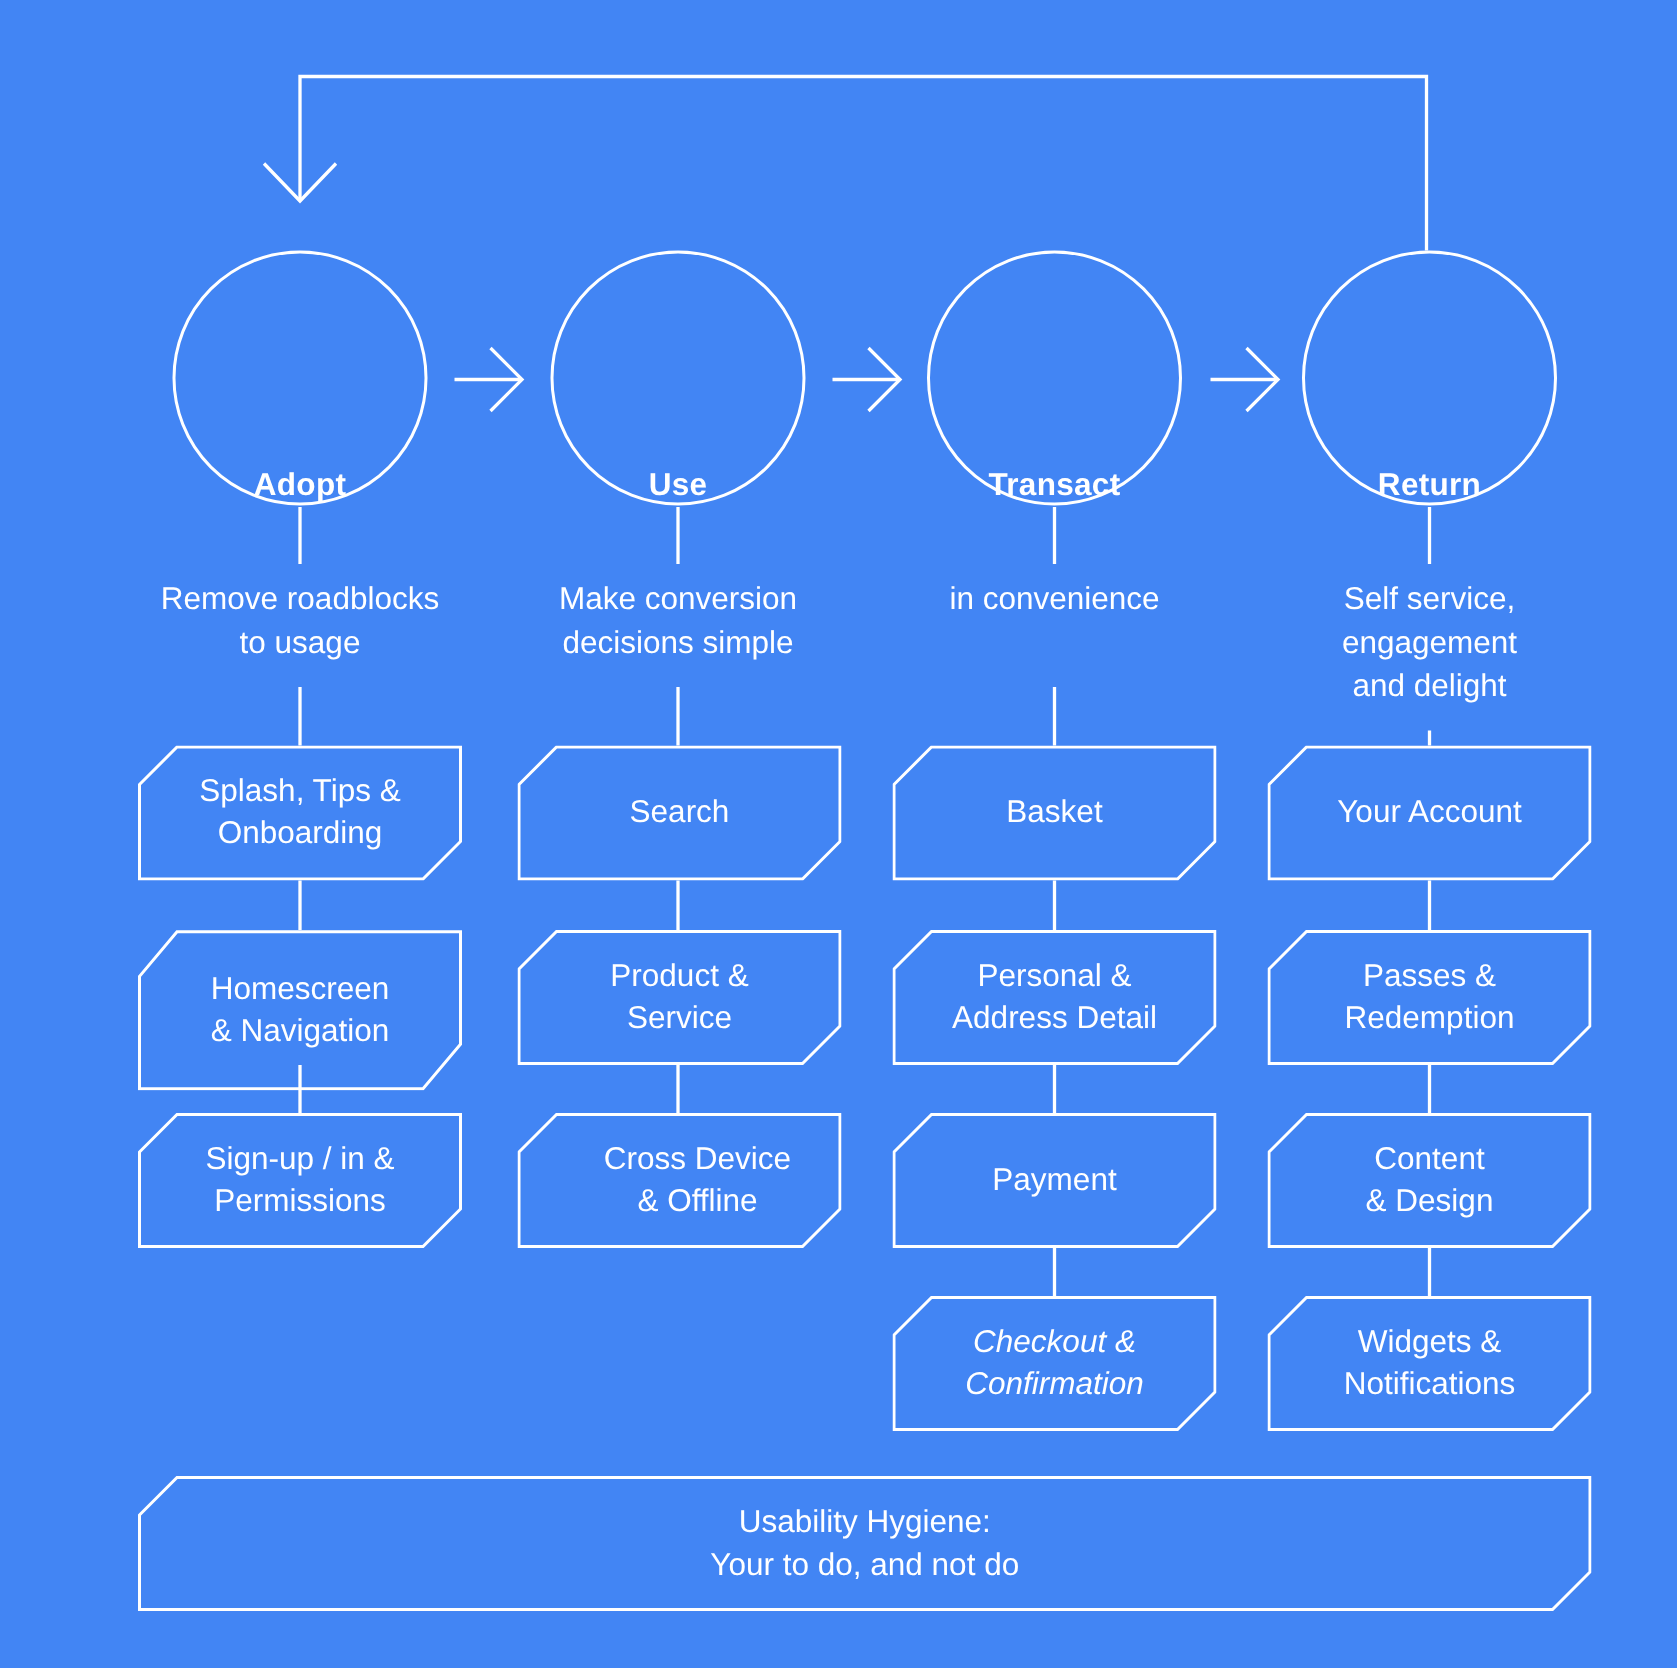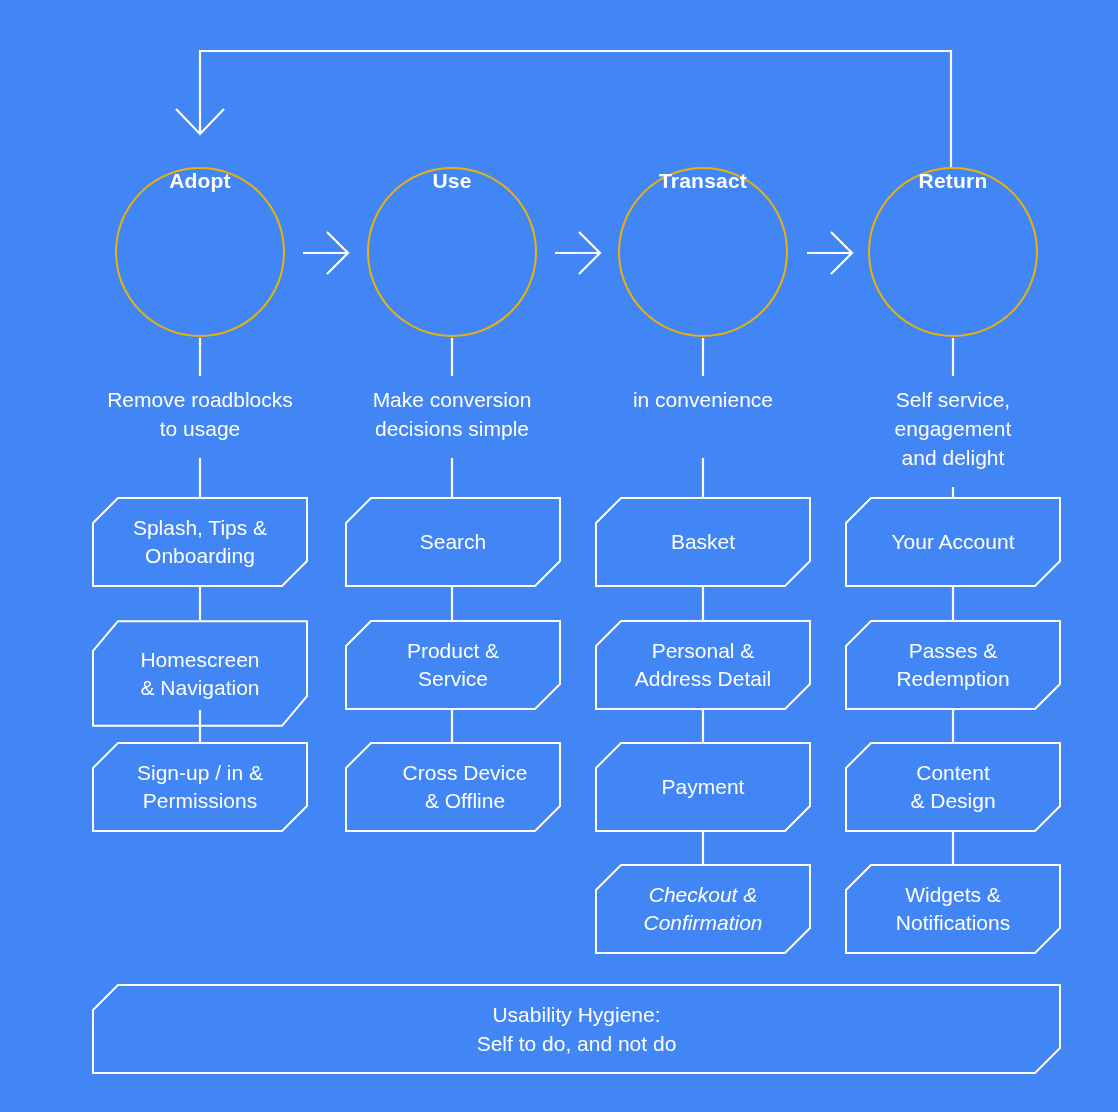--- a/index.html
+++ b/index.html
@@ -26,24 +26,24 @@
     height: 1112px;
     pointer-events: none;
   }
   .stage-node { position: absolute; }
 
   
   .circle {
     width: 170px;
     height: 170px;
     border-radius: 50%;
-    border: 2px solid #eab308;
+    border: 2px solid #ffffff;
     box-sizing: border-box;
     display: flex;
-    align-items: flex-start;
+    align-items: flex-end;
     justify-content: center;
   }
   .circle-label {
     color: #ffffff;
     font-weight: bold;
     font-size: 21px;
     letter-spacing: 0.2px;
     text-align: center;
     line-height: 1.1;
   }
@@ -305,17 +305,17 @@
       <span class="dim">Notifications</span>
     </span>
   </div>
 
   <div class="chamfer-box" id="hygiene-banner" style="left:92px; top:984px; width:969px; height:90px;">
     <svg class="chamfer-svg" viewBox="0 0 969 90" preserveAspectRatio="none">
       <path d="M1,26 L26,1 L968,1 L968,64 L943,89 L1,89 Z" fill="none" stroke="#ffffff" stroke-width="2" vector-effect="non-scaling-stroke"></path>
     </svg>
     <span class="box-label">
       <span>Usability Hygiene:</span><br>
-      <span>Self to do, and not do</span>
+      <span>Your to do, and not do</span>
     </span>
   </div>
 
 </div>
 
 </body></html>

